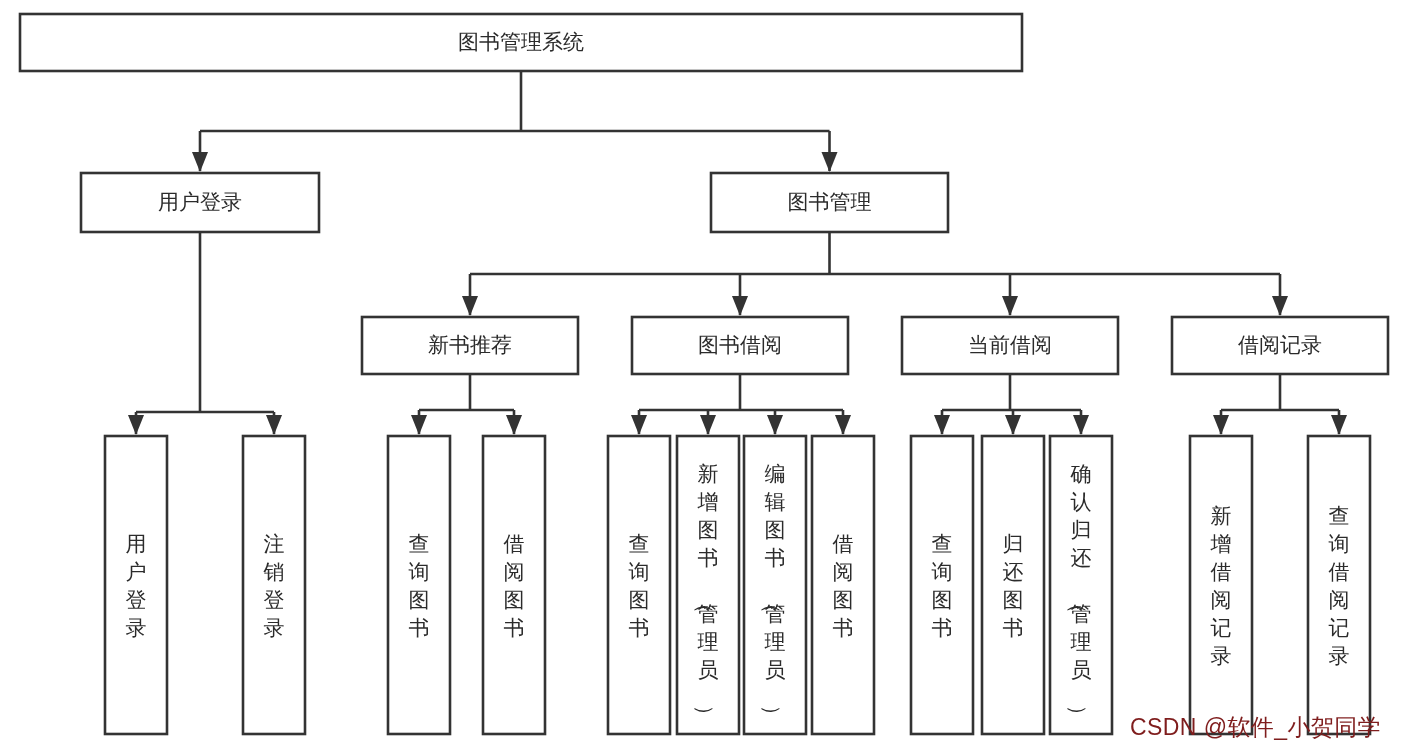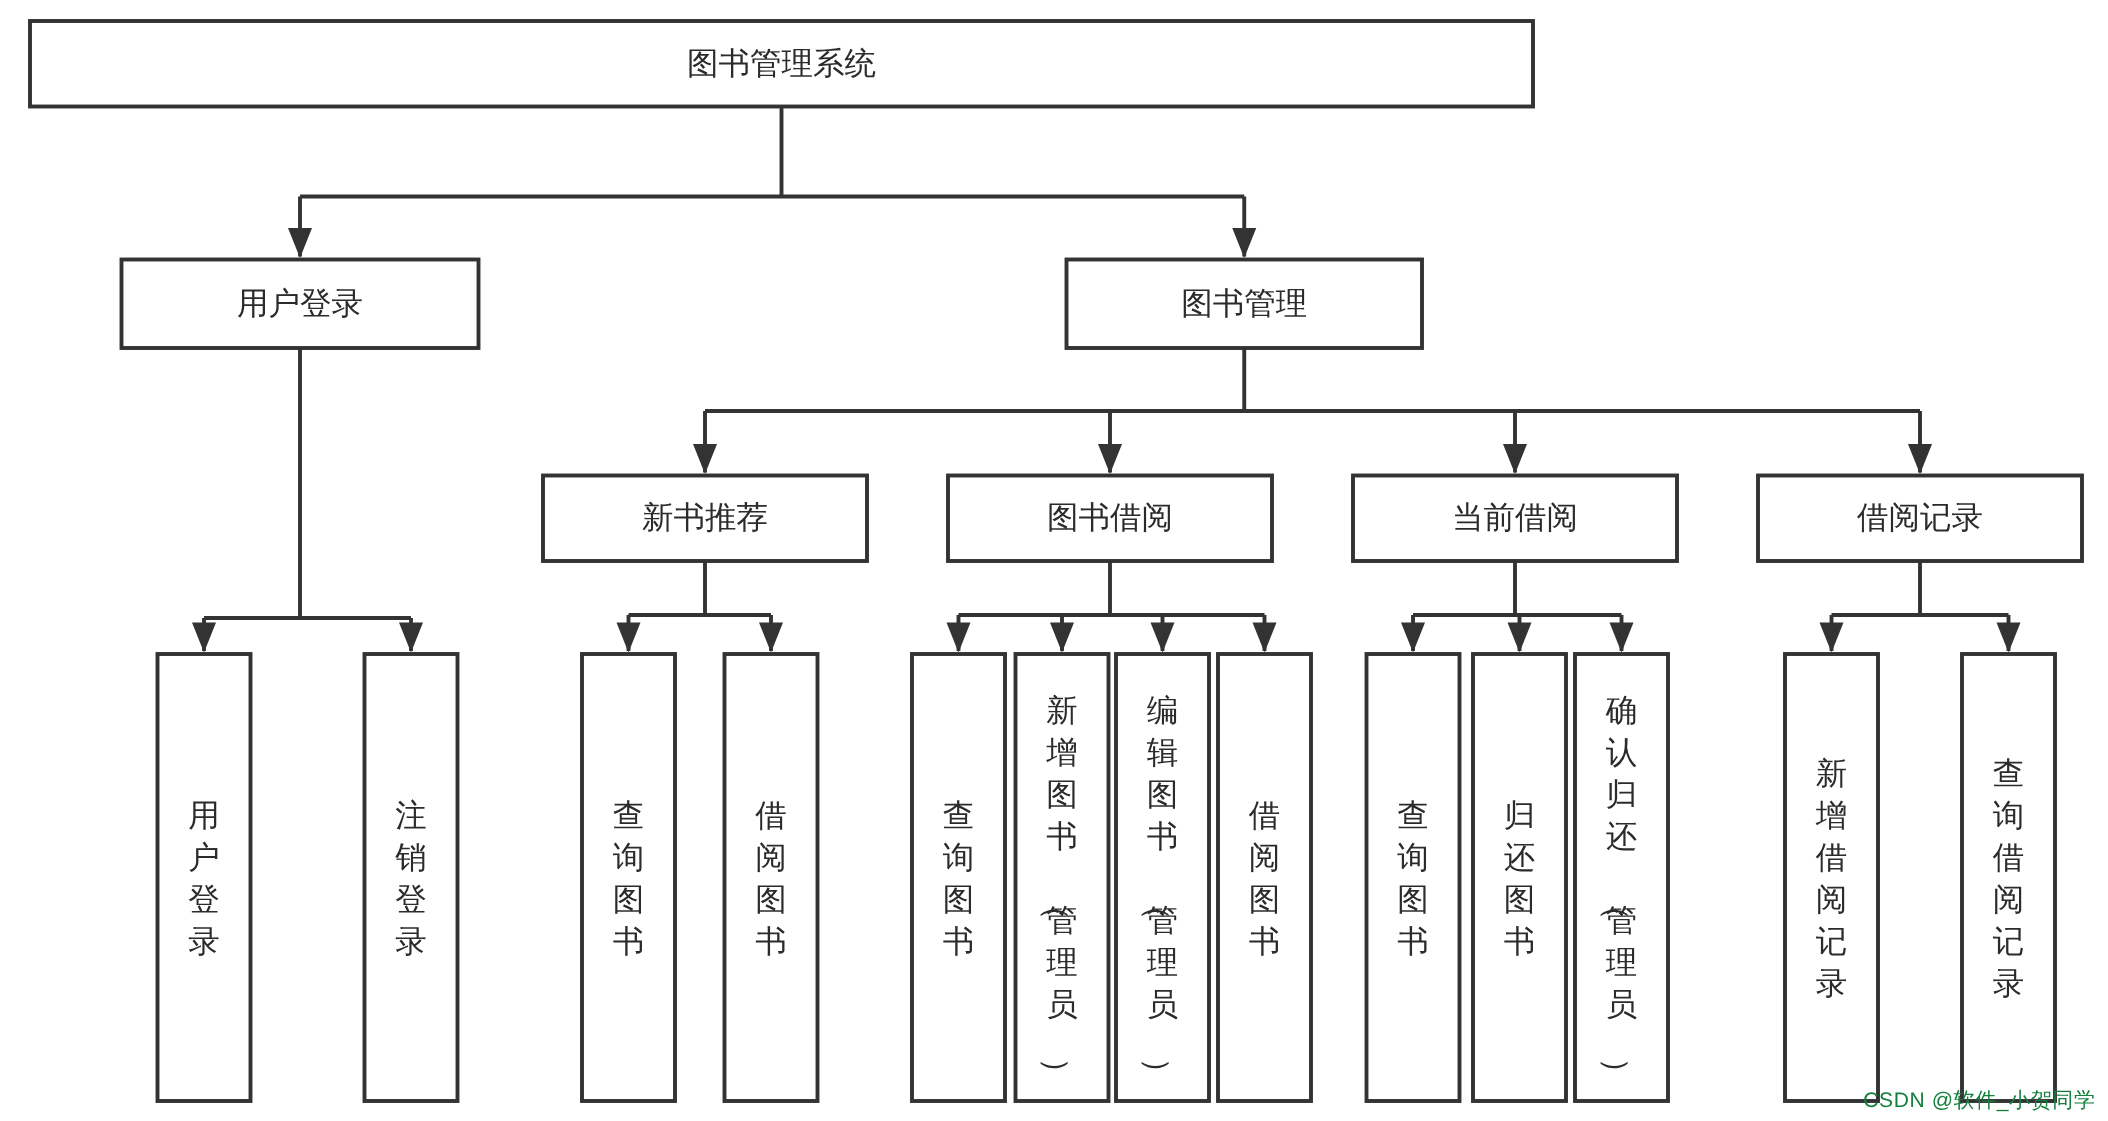--- a/index.html
+++ b/index.html
@@ -48,25 +48,25 @@
     dominant-baseline: middle;
   }
   .node-label-vertical {
     fill: #2b2b2b;
     font-family: "Liberation Sans", "DejaVu Sans", sans-serif;
     font-size: 21px;
     text-anchor: middle;
   }
   .watermark {
     position: absolute;
-    right: 8px;
+    right: 24px;
     bottom: 4px;
     font-family: "Liberation Sans", "DejaVu Sans", sans-serif;
-    font-size: 14px;
-    color: #15803d;
+    font-size: 23px;
+    color: #7f1d1d;
     letter-spacing: 0.4px;
     white-space: nowrap;
     pointer-events: none;
   }
 </style>
 </head>
 <body>
 
 <div id="diagram-root">
   <svg class="flow" viewBox="0 0 1405 747" xmlns="http://www.w3.org/2000/svg">

